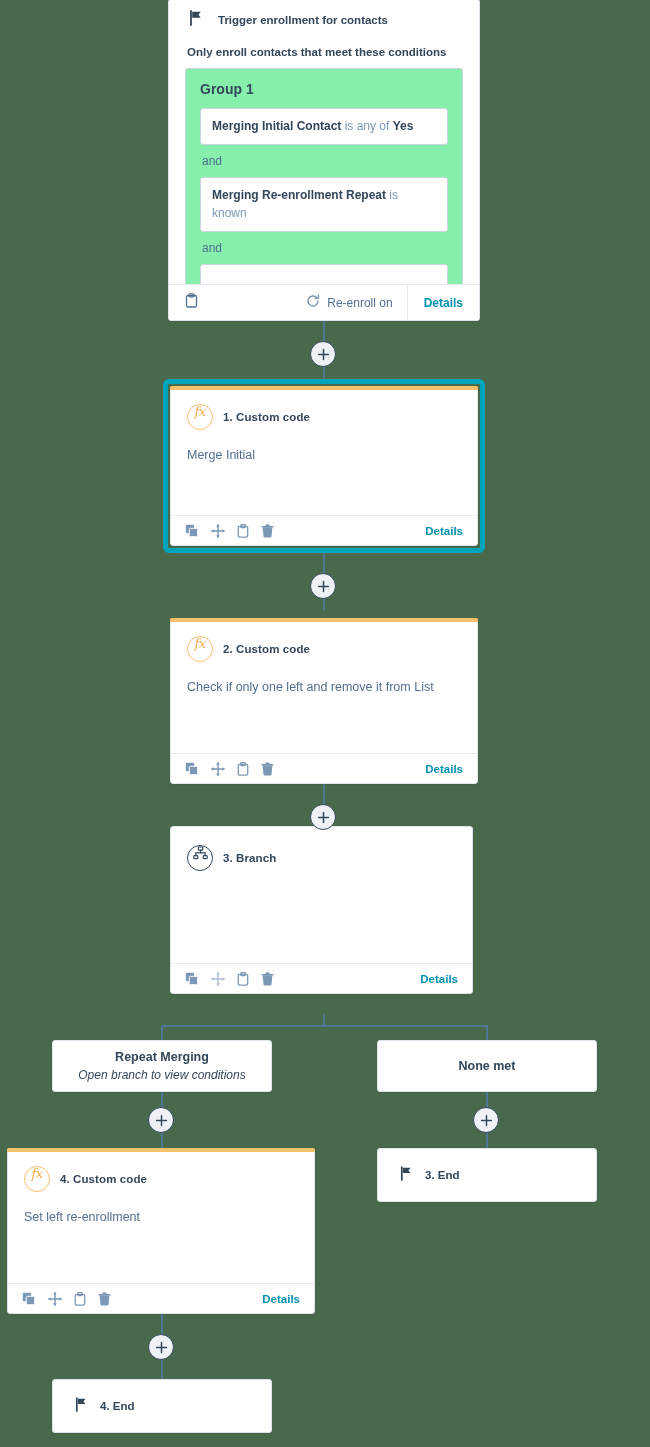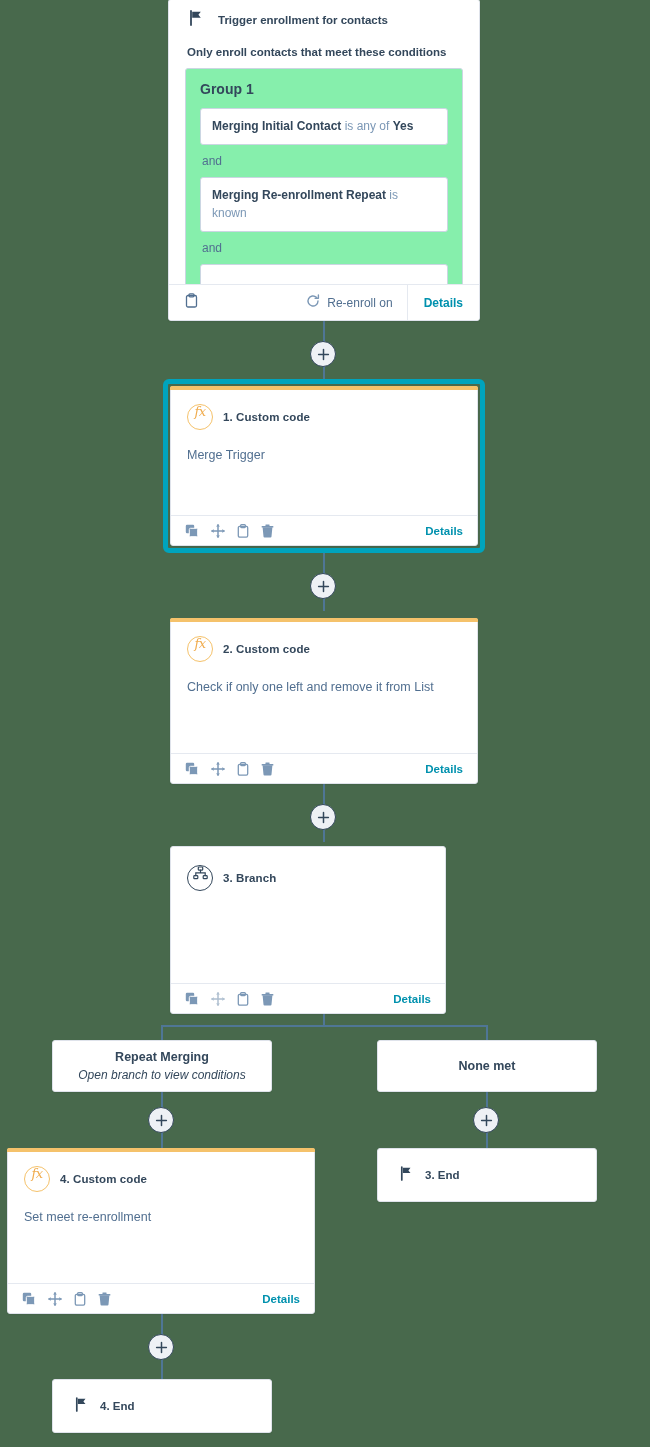--- a/index.html
+++ b/index.html
@@ -374,21 +374,21 @@
 
   <div class="card" style="left:170px; top:386px; width:308px; height:160px;">
     <div class="topbar"></div>
     <div class="card-body">
       <div class="card-head">
         <span class="icon-circle">
             <span class="fx">fx</span>
           </span>
         <span class="card-title">1. Custom code</span>
       </div>
-      <div class="card-desc">Merge Trigger</div>
+      <div class="card-desc">Merge Initial</div>
     </div>
     <div class="card-footer">
       <span class="footer-icons">
         <span>
           <svg width="14" height="14" viewBox="0 0 14 14">
               <rect x="0.8" y="0.8" width="8.4" height="8.4" rx="1.2" fill="#7c98b6"></rect>
               <rect x="4.3" y="4.3" width="8.4" height="8.4" rx="1.2" fill="#7c98b6" stroke="#fff" stroke-width="1"></rect>
             </svg>
         </span>
         <span>
@@ -451,21 +451,21 @@
               <path d="M1.6 3.3h9.8l-0.9 9.3a1 1 0 0 1-1 0.9H3.5a1 1 0 0 1-1-0.9z" fill="#7c98b6"></path>
               <rect x="0.6" y="2" width="11.8" height="1.5" rx="0.6" fill="#7c98b6"></rect>
               <rect x="4.3" y="0.4" width="4.4" height="1.6" rx="0.7" fill="#7c98b6"></rect>
             </svg>
         </span>
       </span>
       <span class="details">Details</span>
     </div>
   </div>
 
-  <div class="card" style="left:170px; top:846px; width:276px; height:168px;">
+  <div class="card" style="left:170px; top:826px; width:303px; height:168px;">
     <div class="card-body" style="padding-top:18px;">
       <div class="card-head">
         <span class="icon-circle navy">
           <svg width="15" height="14" viewBox="0 0 15 14">
             <rect x="5.3" y="1" width="4.4" height="3.2" rx="0.8" fill="none" stroke="#33475b" stroke-width="1.2"></rect>
             <rect x="0.8" y="9.6" width="4" height="3.1" rx="0.8" fill="none" stroke="#33475b" stroke-width="1.2"></rect>
             <rect x="10.2" y="9.6" width="4" height="3.1" rx="0.8" fill="none" stroke="#33475b" stroke-width="1.2"></rect>
             <path d="M7.5 4.2v2.6M2.8 9.6V6.8h9.4v2.8" fill="none" stroke="#33475b" stroke-width="1.2" stroke-linecap="round"></path>
           </svg>
         </span>
@@ -515,21 +515,21 @@
 
   <div class="card" style="left:7px; top:1148px; width:308px; height:166px;">
     <div class="topbar"></div>
     <div class="card-body">
       <div class="card-head">
         <span class="icon-circle">
             <span class="fx">fx</span>
           </span>
         <span class="card-title">4. Custom code</span>
       </div>
-      <div class="card-desc">Set meet re-enrollment</div>
+      <div class="card-desc">Set left re-enrollment</div>
     </div>
     <div class="card-footer">
       <span class="footer-icons">
         <span>
           <svg width="14" height="14" viewBox="0 0 14 14">
               <rect x="0.8" y="0.8" width="8.4" height="8.4" rx="1.2" fill="#7c98b6"></rect>
               <rect x="4.3" y="4.3" width="8.4" height="8.4" rx="1.2" fill="#7c98b6" stroke="#fff" stroke-width="1"></rect>
             </svg>
         </span>
         <span>

